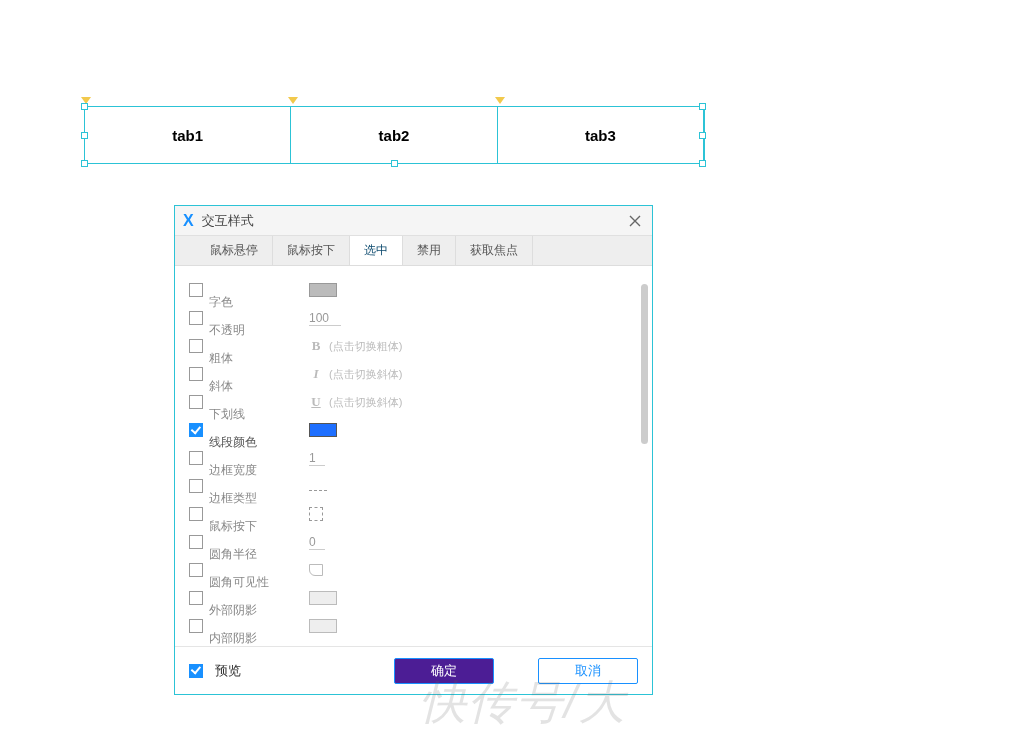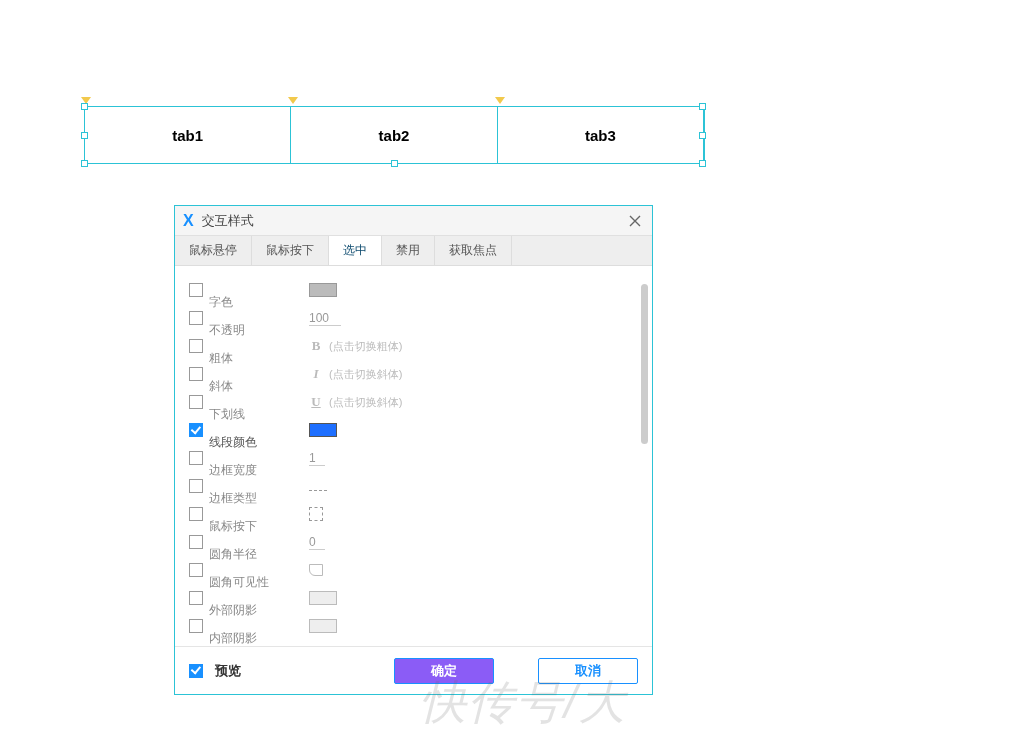--- a/index.html
+++ b/index.html
@@ -16,21 +16,21 @@
   .tri { position: absolute; width: 0; height: 0; border-left: 5px solid transparent; border-right: 5px solid transparent; border-top: 7px solid #f2c94c; }
 
   
   .dialog { position: absolute; left: 174px; top: 205px; width: 479px; height: 490px; border: 1.5px solid #2cc3d6; background: #fff; display: flex; flex-direction: column; box-shadow: 0 0 0 rgba(0,0,0,0); }
   .dlg-titlebar { height: 30px; background: #f5f5f5; display: flex; align-items: center; padding: 0 8px; border-bottom: 1px solid #e0e0e0; }
   .dlg-titlebar .logo-x { color: #1890ff; font-weight: bold; font-size: 16px; margin-right: 8px; font-family: Arial, sans-serif; }
   .dlg-titlebar .title-text { flex: 1; color: #444; font-size: 13px; }
   .dlg-titlebar .close { width: 18px; height: 18px; display: flex; align-items: center; justify-content: center; cursor: pointer; color: #666; }
   .dlg-titlebar .close svg { width: 12px; height: 12px; }
 
-  .dlg-tabs { display: flex; height: 30px; background: #eeeeee; border-bottom: 1px solid #ddd; }
+  .dlg-tabs { display: flex; height: 30px; background: #eeeeee; border-bottom: 1px solid #ddd; padding-left: 21px; }
   .dlg-tab { padding: 0 14px; display: flex; align-items: center; color: #555; font-size: 12px; cursor: pointer; border-right: 1px solid #ddd; }
   .dlg-tab.active { background: #fff; color: #0c4a6e; }
 
   .dlg-body { flex: 1; overflow: hidden; position: relative; padding: 10px 14px 0 14px; }
   .prop-list { height: 100%; overflow-y: hidden; }
   .prop-row { display: flex; align-items: center; height: 28px; margin-bottom: 0px; }
   .chk { width: 14px; height: 14px; border: 1px solid #999; margin-right: 6px; display: inline-flex; align-items: center; justify-content: center; background: #fff; flex-shrink: 0; }
   .chk.checked { background: #1890ff; border-color: #1890ff; }
   .chk.checked::after { content: ""; width: 4px; height: 7px; border: solid #fff; border-width: 0 2px 2px 0; transform: rotate(40deg) translate(-1px,-1px); }
   .prop-label { width: 100px; font-size: 12px; color: #555; margin-top: 24px; }
@@ -47,24 +47,24 @@
   .fmt-icon { display:inline-block; width:14px; text-align:center; color:#bbb; font-weight:bold; font-family: Georgia, serif; }
   .fmt-icon.italic { font-style: italic; }
   .fmt-icon.under { text-decoration: underline; }
 
   .dash-icon { width: 18px; height: 10px; border-bottom: 1px dashed #999; }
   .boxvis-icon { width: 14px; height: 14px; border: 1px dashed #999; }
   .cornervis-icon { width: 14px; height: 12px; border: 1px solid #bbb; border-radius: 0 0 0 6px; }
 
   .scrollbar { position: absolute; right: 4px; top: 18px; width: 7px; height: 160px; background: #ccc; border-radius: 4px; }
 
-  .dlg-footer { height: 48px; border-top: 1px solid #e5e5e5; display: flex; align-items: center; padding: 0 14px; font-weight: bold; }
+  .dlg-footer { height: 48px; border-top: 1px solid #e5e5e5; display: flex; align-items: center; padding: 0 14px; }
   .footer-left { display: flex; align-items: center; flex: 1; }
   .btn { width: 100px; height: 26px; display: flex; align-items: center; justify-content: center; font-size: 13px; cursor: pointer; margin-left: 10px; border-radius: 2px; }
-  .btn.primary { background: #8b5cf6; color: #fff; border: 1px solid #1890ff; }
+  .btn.primary { background: #4c1d95; color: #fff; border: 1px solid #1890ff; }
   .btn.secondary { background: #fff; color: #1890ff; border: 1px solid #1890ff; margin-left: 44px; }
 
   
   .watermark { position: absolute; left: 420px; top: 672px; font-size: 46px; color: rgba(100,100,100,0.18); font-weight: 500; font-style: italic; letter-spacing: 2px; pointer-events: none; }
 </style>
 </head>
 <body>
 
 <div class="canvas-area">
   <div class="tab-row">

